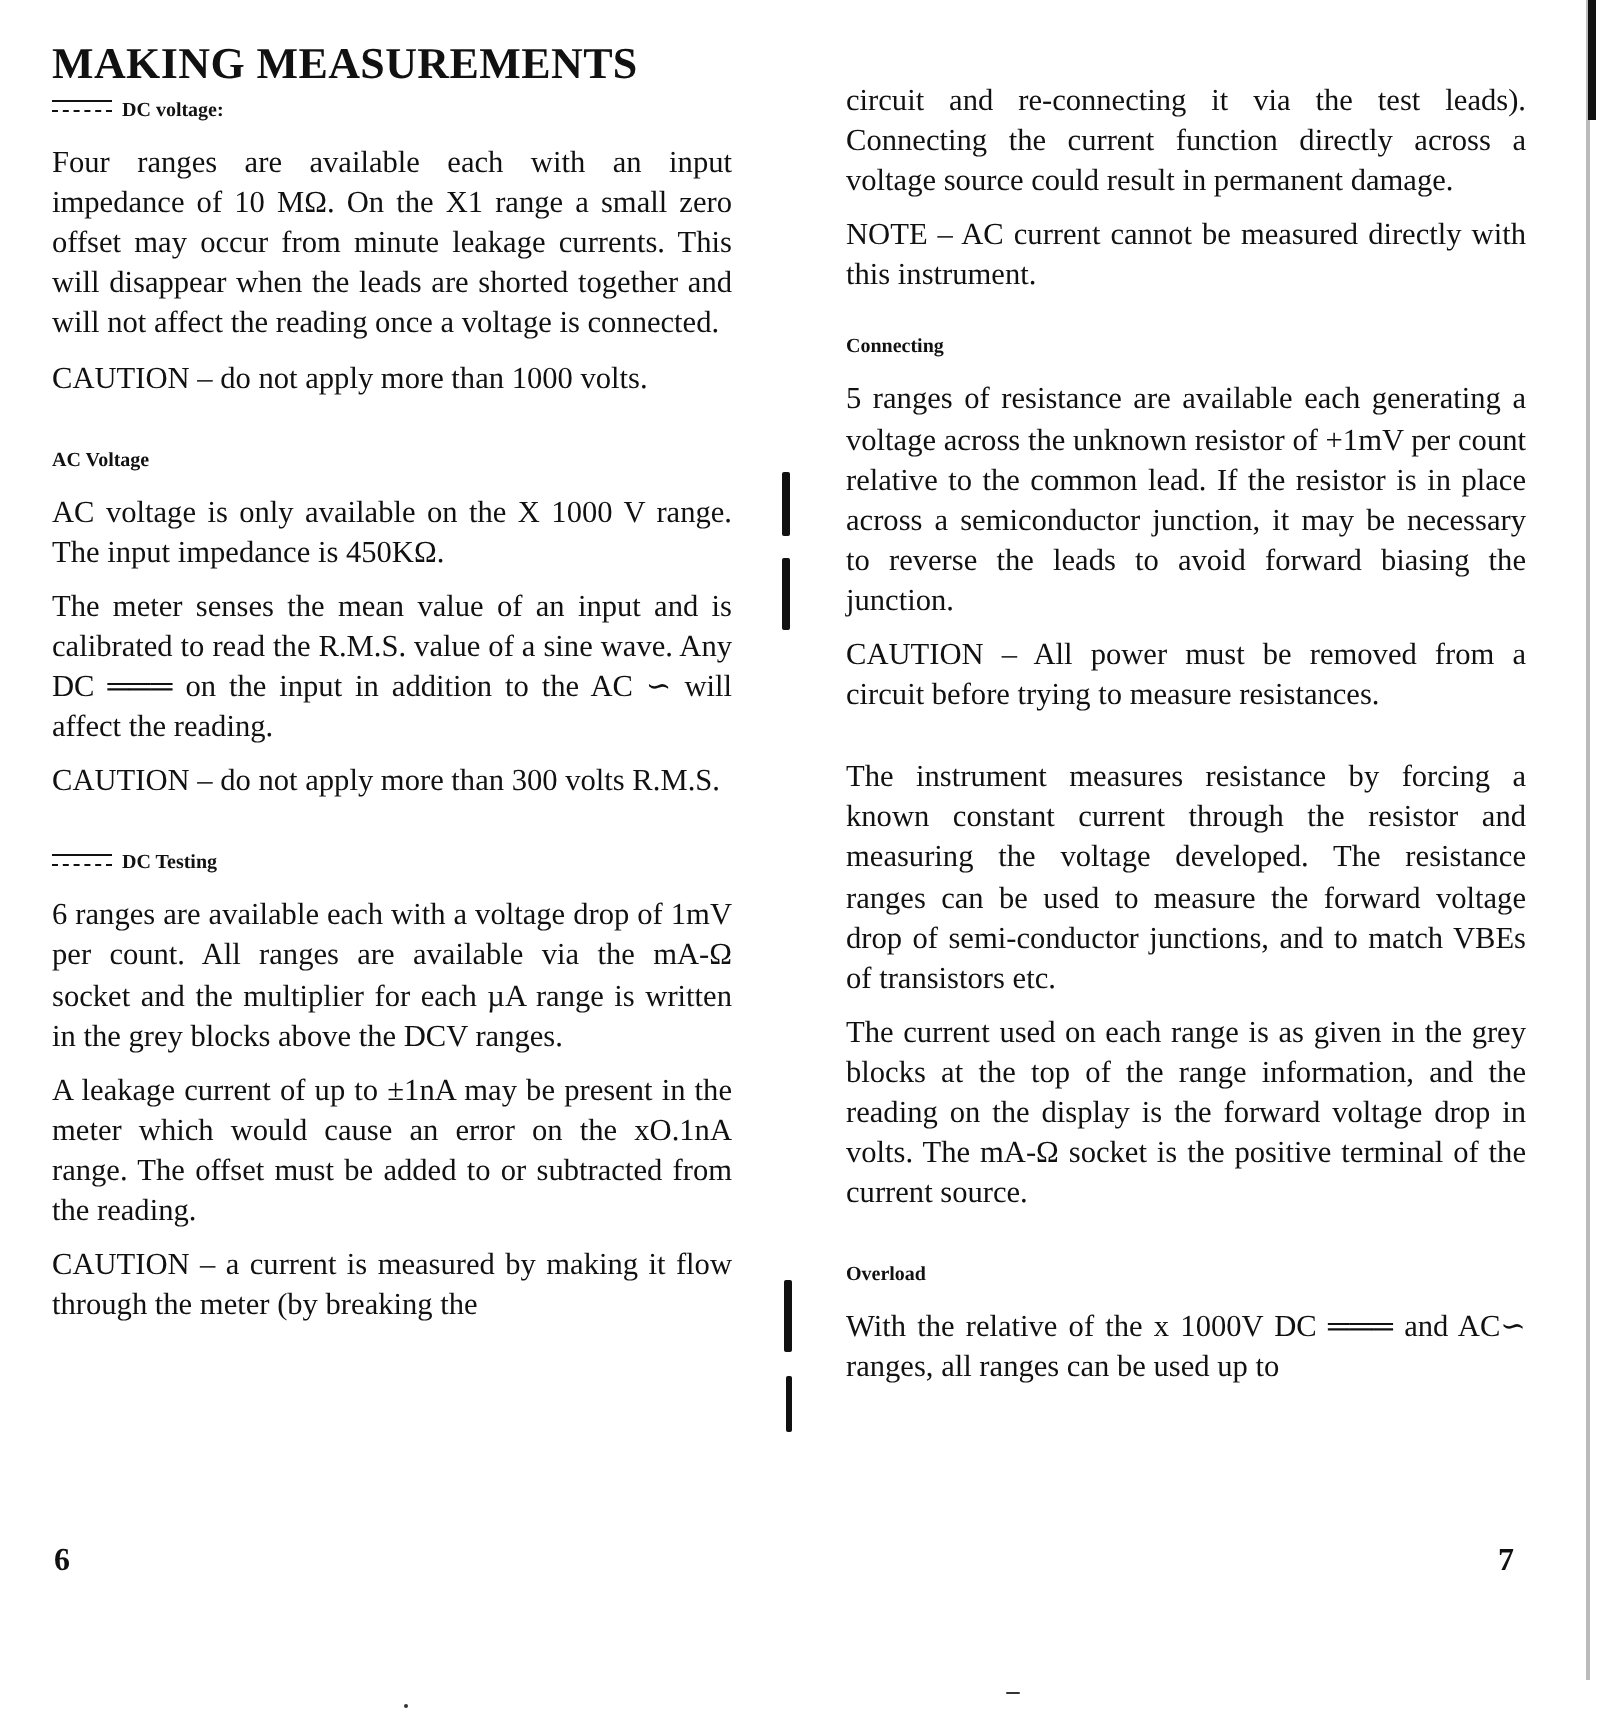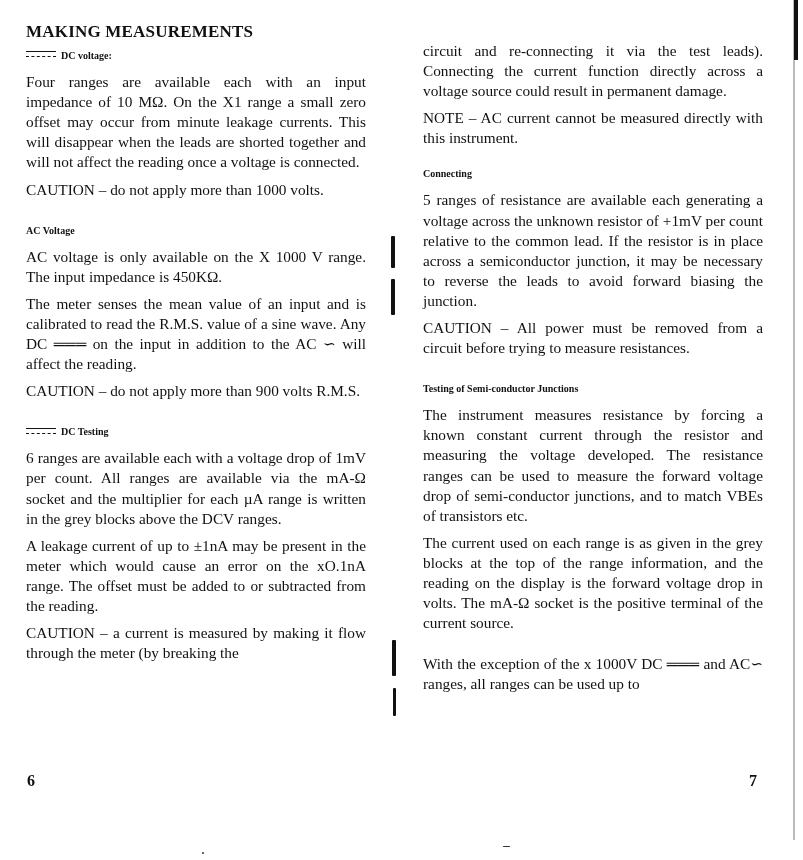--- a/index.html
+++ b/index.html
@@ -8,21 +8,21 @@
     font-family: "Liberation Serif", "DejaVu Serif", serif;
     color: #111111;
   }
   .col {
     position: absolute; top: 22px; width: 340px;
     font-size: 15.3px; line-height: 20.1px;
   }
   .col.left { left: 26px; }
   .col.right { left: 423px; margin-top: 19px; }
   h1 {
-    margin: 0 0 4px 0; font-size: 17px; font-weight: bold; letter-spacing: 0.2px;
+    margin: 0 0 4px 0; font-size: 22px; font-weight: bold; letter-spacing: 0.2px;
     font-family: "Liberation Serif", serif;
   }
   h2 {
     margin: 0 0 6px 0; font-size: 10px; font-weight: bold; line-height: 20px;
     font-family: "Liberation Serif", serif;
   }
   p {
     margin: 0 0 7px 0; text-align: justify; text-align-last: left;
   }
   .gap { height: 14px; }
@@ -64,45 +64,45 @@
   <h1>MAKING MEASUREMENTS</h1>
 
   <h2><span class="dc-sym"></span><span>DC voltage:</span></h2>
   <p>Four ranges are available each with an input impedance of 10 MΩ. On the X1 range a small zero offset may occur from minute leakage currents. This will disappear when the leads are shorted together and will not affect the reading once a voltage is connected.</p>
   <p>CAUTION – do not apply more than 1000 volts.</p>
 
   <div class="gap"></div>
   <h2>AC Voltage</h2>
   <p>AC voltage is only available on the X 1000 V range. The input impedance is 450KΩ.</p>
   <p>The meter senses the mean value of an input and is calibrated to read the R.M.S. value of a sine wave. Any DC ═══ on the input in addition to the AC ∽ will affect the reading.</p>
-  <p>CAUTION – do not apply more than 900 volts R.M.S.</p>
+  <p>CAUTION – do not apply more than 300 volts R.M.S.</p>
 
   <div class="gap"></div>
   <h2><span class="dc-sym"></span><span>DC Testing</span></h2>
   <p>6 ranges are available each with a voltage drop of 1mV per count. All ranges are available via the mA-Ω socket and the multiplier for each µA range is written in the grey blocks above the DCV ranges.</p>
   <p>A leakage current of up to ±1nA may be present in the meter which would cause an error on the xO.1nA range. The offset must be added to or subtracted from the reading.</p>
   <p>CAUTION – a current is measured by making it flow through the meter (by breaking the</p>
 </div>
 
 <div class="col right">
   <p>circuit and re-connecting it via the test leads). Connecting the current function directly across a voltage source could result in permanent damage.</p>
   <p>NOTE – AC current cannot be measured directly with this instrument.</p>
 
   <div class="gap-sm"></div>
   <h2>Connecting</h2>
   <p>5 ranges of resistance are available each generating a voltage across the unknown resistor of +1mV per count relative to the common lead. If the resistor is in place across a semiconductor junction, it may be necessary to reverse the leads to avoid forward biasing the junction.</p>
   <p>CAUTION – All power must be removed from a circuit before trying to measure resistances.</p>
 
   <div class="gap"></div>
-  <h2>Testing of Semi-conductor Junctions</h2>
   <p>The instrument measures resistance by forcing a known constant current through the resistor and measuring the voltage developed. The resistance ranges can be used to measure the forward voltage drop of semi-conductor junctions, and to match VBEs of transistors etc.</p>
   <p>The current used on each range is as given in the grey blocks at the top of the range information, and the reading on the display is the forward voltage drop in volts. The mA-Ω socket is the positive terminal of the current source.</p>
 
   <div class="gap"></div>
-  <p>With the exception of the x 1000V DC ═══ and AC∽ ranges, all ranges can be used up to</p>
+  <h2>Overload</h2>
+  <p>With the relative of the x 1000V DC ═══ and AC∽ ranges, all ranges can be used up to</p>
 </div>
 
 <div class="page-num pn-left">6</div>
 <div class="page-num pn-right">7</div>
 
 <div class="margin-mark" style="left:391px; top:236px; height:32px;"></div>
 <div class="margin-mark" style="left:391px; top:279px; height:36px;"></div>
 <div class="margin-mark" style="left:392px; top:640px; height:36px;"></div>
 <div class="margin-mark" style="left:393px; top:688px; height:28px; width:3px;"></div>
 

